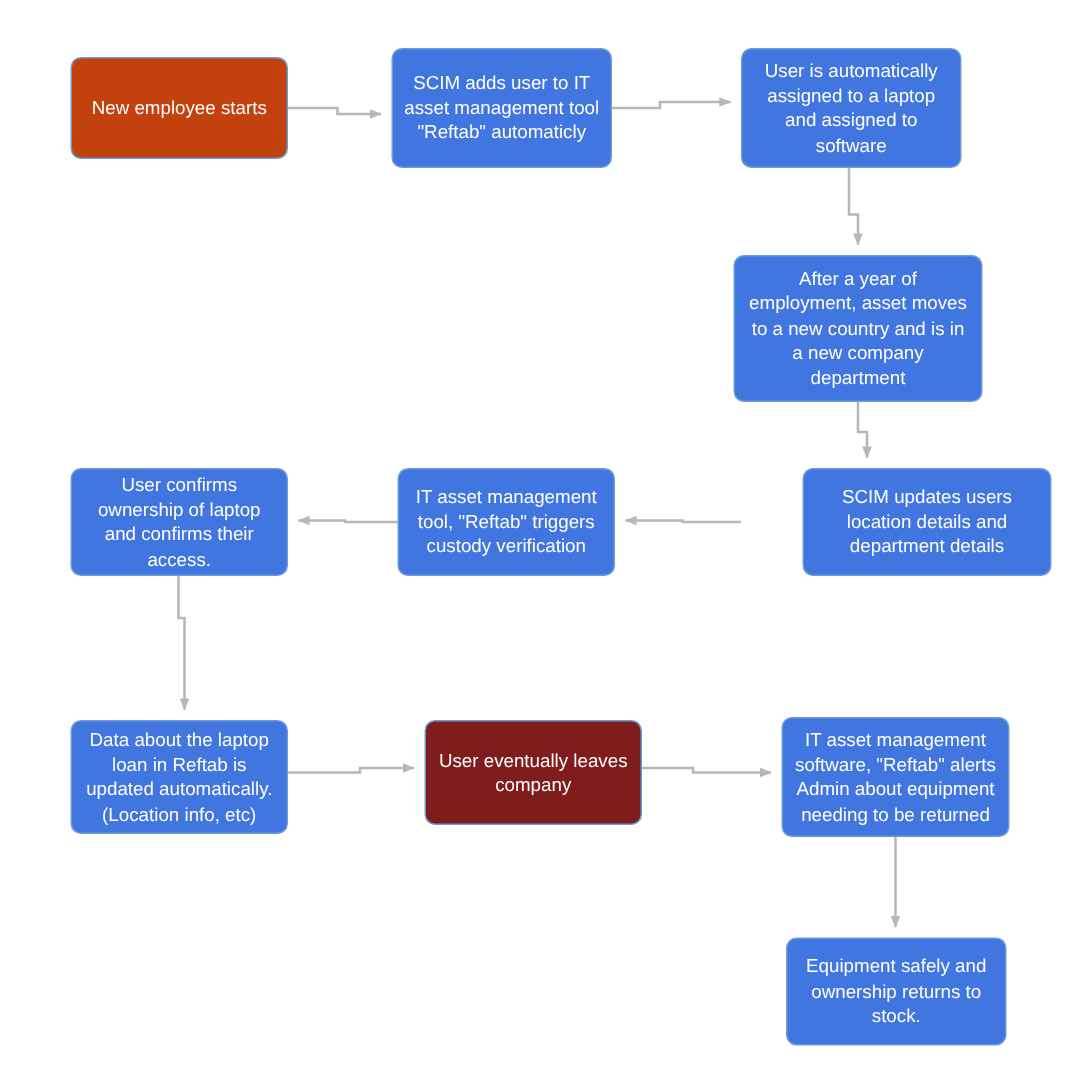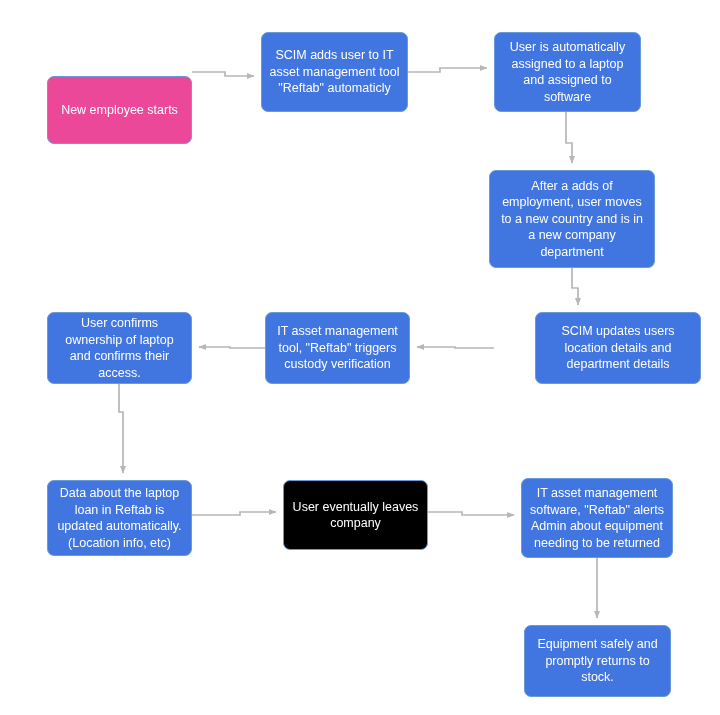--- a/index.html
+++ b/index.html
@@ -38,22 +38,22 @@
     font-size: 12.5px;
     line-height: 16.5px;
     padding: 4px 7px;
     z-index: 2;
   }
   .node span {
     display: block;
     width: 100%;
   }
   .node-blue   { background: #4175e0; }
-  .node-green  { background: #ec4899; margin-top: 38px; }
-  .node-red    { background: #000000; }
+  .node-green  { background: #c2410c; }
+  .node-red    { background: #7f1d1d; }
 </style>
 </head>
 <body>
 
 <div id="canvas">
 
   <svg id="edges" viewBox="0 0 720 715" width="720" height="715">
     <defs>
       <marker id="arrowhead" markerWidth="9" markerHeight="9" refX="7.4" refY="3.6" orient="auto" markerUnits="userSpaceOnUse">
         <path d="M0,0.4 L8,3.6 L0,6.8 Z" fill="#b7b7b7"></path>
@@ -89,21 +89,21 @@
 
   <div class="node node-blue" style="left:261px; top:32px; width:147px; height:80px;">
     <span>SCIM adds user to IT asset management tool "Reftab" automaticly</span>
   </div>
 
   <div class="node node-blue" style="left:494px; top:32px; width:147px; height:80px;">
     <span>User is automatically assigned to a laptop and assigned to software</span>
   </div>
 
   <div class="node node-blue" style="left:489px; top:170px; width:166px; height:98px;">
-    <span>After a adds of employment, user moves to a new country and is in a new company department</span>
+    <span>After a year of employment, asset moves to a new country and is in a new company department</span>
   </div>
 
   <div class="node node-blue" style="left:494px; top:312px; width:166px; height:72px;margin-left:41px;">
     <span>SCIM updates users location details and department details</span>
   </div>
 
   <div class="node node-blue" style="left:265px; top:312px; width:145px; height:72px;">
     <span>IT asset management tool, "Reftab" triggers custody verification</span>
   </div>
 
@@ -117,16 +117,16 @@
 
   <div class="node node-red" style="left:283px; top:480px; width:145px; height:70px;">
     <span>User eventually leaves company</span>
   </div>
 
   <div class="node node-blue" style="left:521px; top:478px; width:152px; height:80px;">
     <span>IT asset management software, "Reftab" alerts Admin about equipment needing to be returned</span>
   </div>
 
   <div class="node node-blue" style="left:524px; top:625px; width:147px; height:72px;">
-    <span>Equipment safely and promptly returns to stock.</span>
+    <span>Equipment safely and ownership returns to stock.</span>
   </div>
 
 </div>
 
 </body></html>

